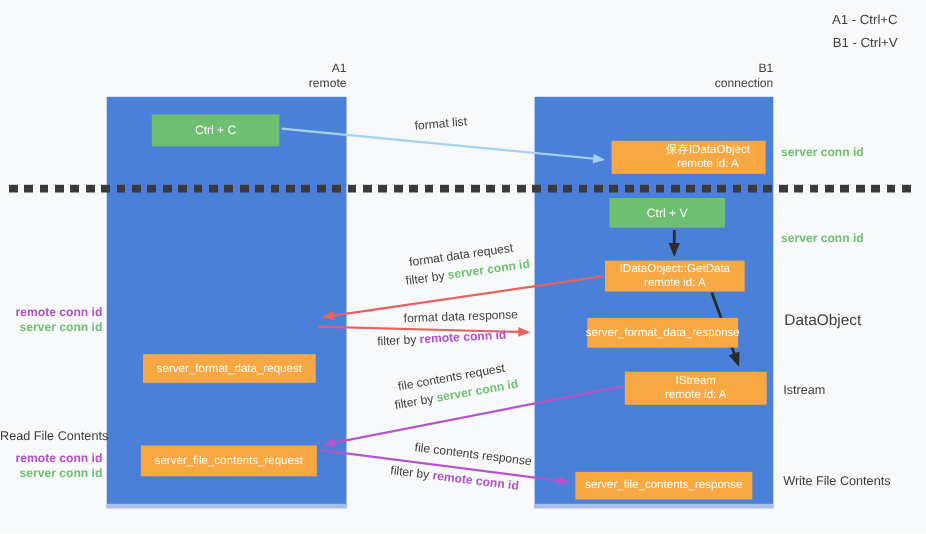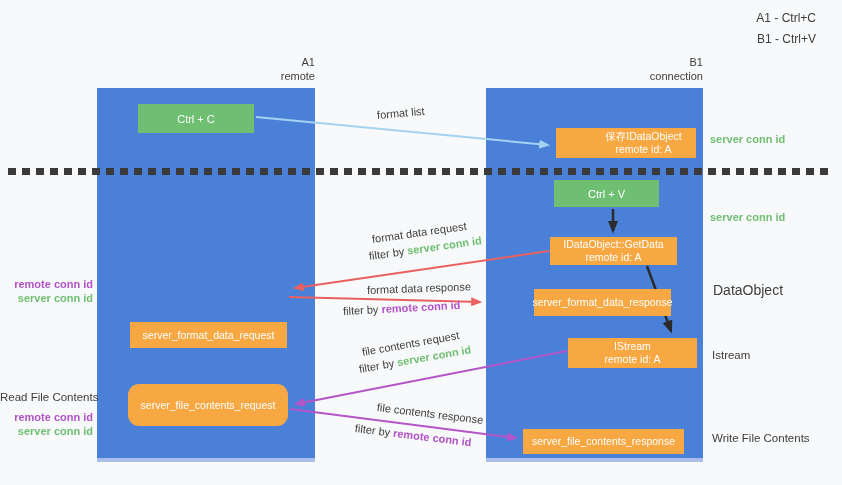--- a/index.html
+++ b/index.html
@@ -113,21 +113,21 @@
   <div class="node orange" style="left:130px; top:278px; width:157px; height:26px;margin-top:44px;">
     <span>server_format_data_request</span>
   </div>
   <div class="node orange" style="left:504px; top:289px; width:137px; height:27px;margin-left:30px;">
     <span>server_format_data_response</span>
   </div>
   <div class="node orange" style="left:568px; top:338px; width:129px; height:30px;">
     <span>IStream</span>
     <span>remote id: A</span>
   </div>
-  <div class="node orange" style="left:128px; top:384px; width:160px; height:42px;border-radius:11px;">
+  <div class="node orange" style="left:128px; top:405px; width:160px; height:28px;">
     <span>server_file_contents_request</span>
   </div>
   <div class="node orange" style="left:523px; top:429px; width:161px; height:25px;">
     <span>server_file_contents_response</span>
   </div>
 
   <div class="albl" style="left:377px; top:109px; transform:rotate(-5deg);">format list</div>
 
   <div class="albl" style="left:372px; top:233px; transform:rotate(-8deg);">format data request</div>
   <div class="albl" style="left:369px; top:250px; transform:rotate(-8deg);">

